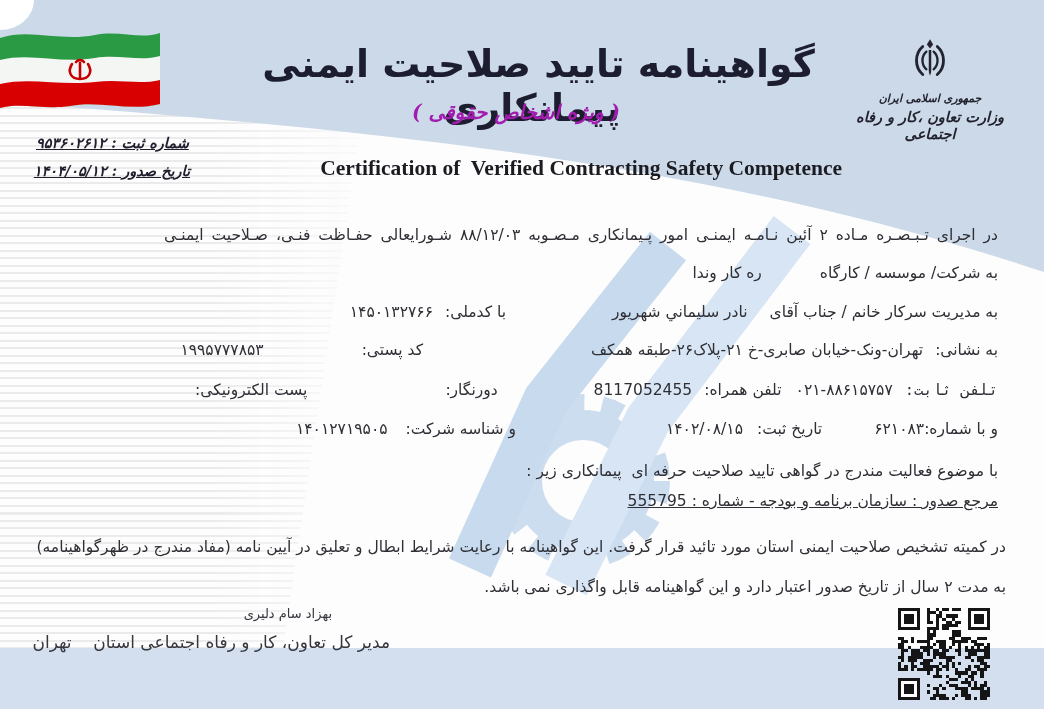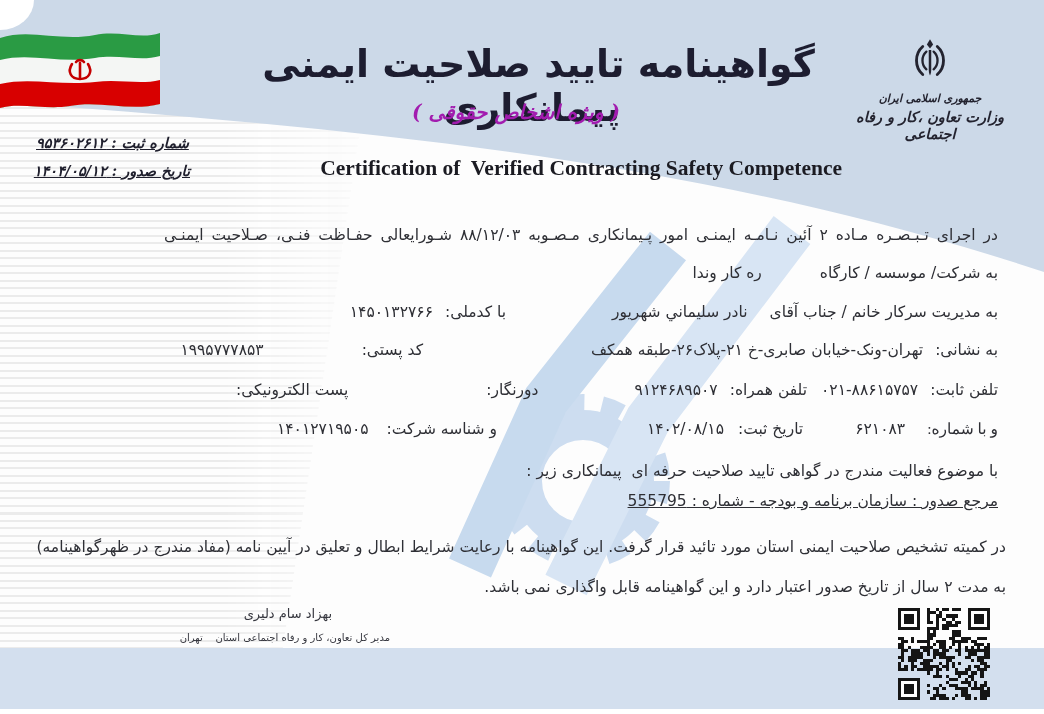--- a/index.html
+++ b/index.html
@@ -42,21 +42,21 @@
   .regblock .line{display:block; text-align:left; white-space:nowrap; margin-bottom:11px;
     font-family:"DejaVu Serif", serif; font-style:italic; font-weight:700; font-size:14.5px;text-decoration:underline;}
   
   .row{position:absolute; direction:rtl; display:flex; align-items:baseline;
        font-size:15.5px; color:#2e2f35; white-space:nowrap;}
   .row .lab{color:#2e2f35;}
   .row .val{color:#2e2f35;}
   .wide{word-spacing:3px;}
   
   .sig-name{position:absolute; right:712px; top:606px; font-size:13px; color:#35363e; direction:rtl; white-space:nowrap;}
-  .sig-title{position:absolute; right:654px; top:632px; font-size:10px; color:#35363e; direction:rtl; white-space:nowrap;text-align:center;}
+  .sig-title{position:absolute; right:654px; top:632px; font-size:17px; color:#35363e; direction:rtl; white-space:nowrap;text-align:center;}
   .qr{position:absolute; left:898px; top:608px; width:92px; height:92px;}
 </style>
 </head>
 <body>
 
 <div class="page">
 
   <div class="stripes"></div>
 
   <svg class="band-svg" width="1044" height="280" viewBox="0 0 1044 280">
@@ -130,30 +130,30 @@
   </div>
 
   <div class="row" style="right:46px; top:341px;">
     <span class="lab" style="margin-left:12px;">به نشانی:</span>
     <span class="val" style="margin-left:168px;">تهران-ونک-خیابان صابری-خ ۲۱-پلاک۲۶-طبقه همکف</span>
     <span class="lab" style="margin-left:98px;">کد پستی:</span>
     <span class="val">۱۹۹۵۷۷۷۸۵۳</span>
   </div>
 
   <div class="row" style="right:46px; top:381px;">
-    <span class="lab" style="margin-left:12px;">تلفن ثابت:</span>
+    <span class="lab" style="margin-left:12px;font-family:Liberation Mono, monospace;">تلفن ثابت:</span>
     <span class="val" style="margin-left:14px;">۰۲۱-۸۸۶۱۵۷۵۷</span>
     <span class="lab" style="margin-left:12px;">تلفن همراه:</span>
-    <span class="val" style="margin-left:96px;">۹۱۲۴۶۸۹۵۰۷</span>
+    <span class="val" style="margin-left:96px;">8117052455</span>
     <span class="lab" style="margin-left:138px;">دورنگار:</span>
     <span class="lab">پست الکترونیکی:</span>
   </div>
 
   <div class="row" style="right:46px; top:420px;">
-    <span class="lab" style="margin-left:22px;font-family:Liberation Serif, serif;">و با شماره:</span>
+    <span class="lab" style="margin-left:0;">و با شماره:</span>
     <span class="val" style="margin-left:52px;">۶۲۱۰۸۳</span>
     <span class="lab" style="margin-left:14px;">تاریخ ثبت:</span>
     <span class="val" style="margin-left:150px;">۱۴۰۲/۰۸/۱۵</span>
     <span class="lab" style="margin-left:18px;">و شناسه شرکت:</span>
     <span class="val">۱۴۰۱۲۷۱۹۵۰۵</span>
   </div>
 
   <div class="row" style="right:46px; top:462px;">
     <span>با موضوع فعالیت مندرج در گواهی تایید صلاحیت حرفه ای&nbsp; پیمانکاری زیر :</span>
   </div>

